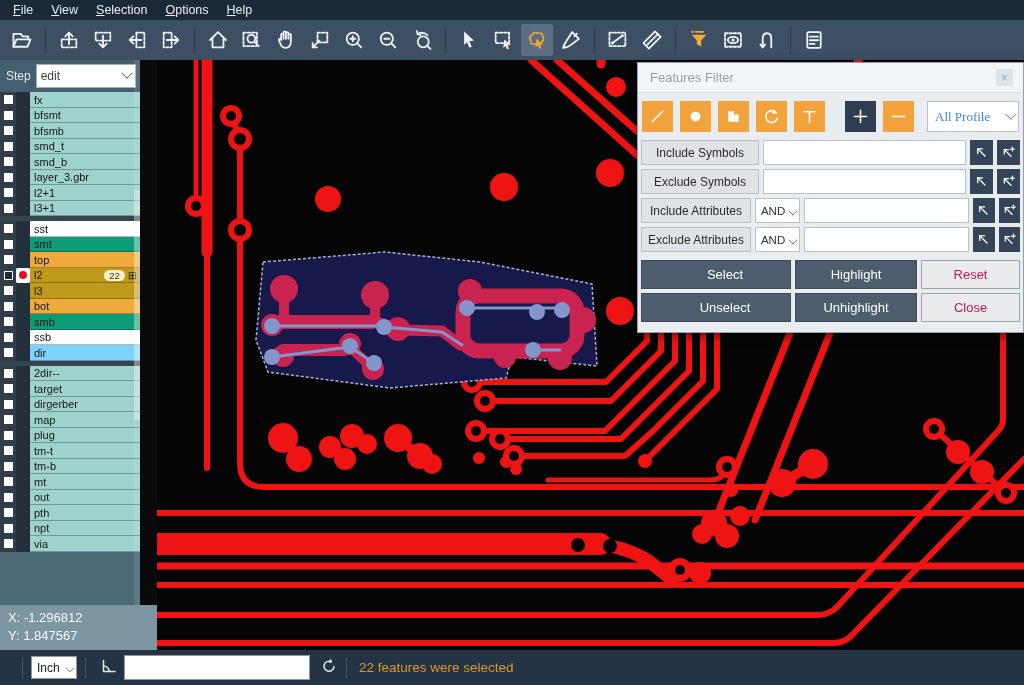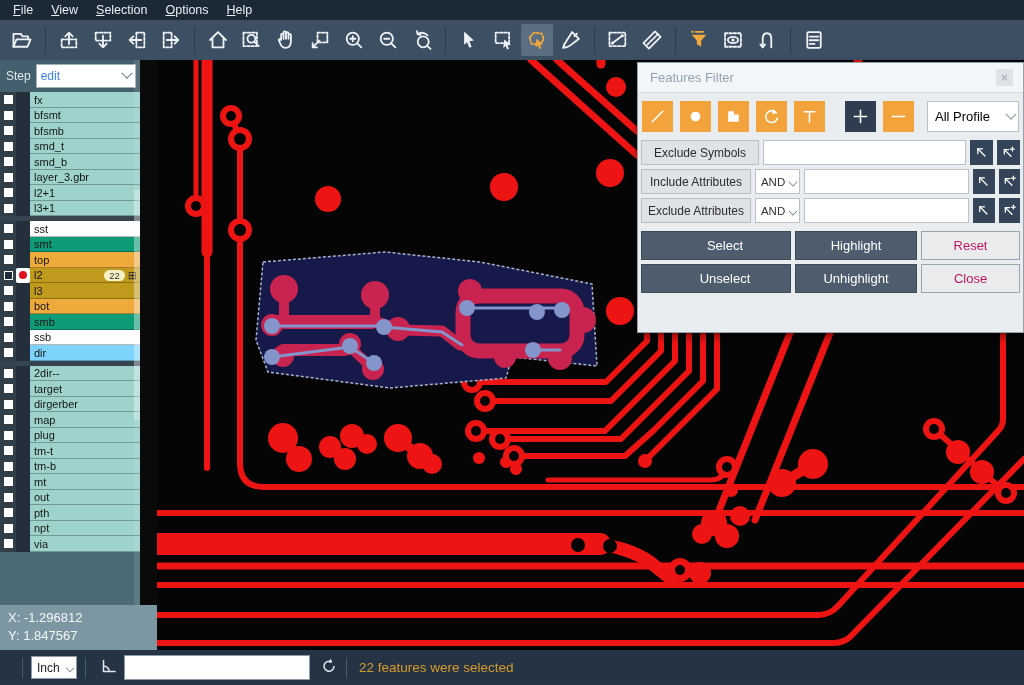--- a/index.html
+++ b/index.html
@@ -24,21 +24,21 @@
   .tb-btn.accent { color:#f2a83c; }
   .tb-sep { width:1px; height:27px; background:#2c3a49; margin:0 5px; }
   svg .st { stroke:currentColor; fill:none; stroke-width:1.5; stroke-linecap:round; stroke-linejoin:round; }
   svg .fl { fill:currentColor; stroke:none; }
 
   
   #sidebar { position:absolute; left:0; top:60px; width:140px; height:590px; background:#4c6b76; }
   #step-row { height:32px; background:#44606e; display:flex; align-items:center; padding:0 4px 0 6px; }
   #step-label { color:#dfe8ec; font-size:12px; margin-right:5px; }
   #step-select { flex:1; height:24px; background:#fff; border:1px solid #9fb0ba; display:flex;
-    align-items:center; padding:0 4px; font-size:12px; color:#3b82f6; cursor:pointer; }
+    align-items:center; padding:0 4px; font-size:12px; color:#404040; cursor:pointer; }
   #step-select .chev { margin-left:auto; }
   .chev { width:8px; height:8px; border-right:1.6px solid #6b7d88; border-bottom:1.6px solid #6b7d88;
     transform:rotate(45deg) translate(-2px,-2px); }
   #layer-list { position:relative; }
   .lrow { height:15.5px; display:flex; align-items:stretch; }
   .cbcell { width:16px; background:#2e3e4a; display:flex; align-items:center; justify-content:center; }
   .cbox { width:11px; height:11px; background:#fff; border:1px solid #3a3a3a; position:relative; }
   .cbox.checked::after { content:""; position:absolute; left:1px; top:1px; right:1px; bottom:1px;
     background:#1d2b3f; }
   .indcell { width:14px; background:#232f3a; display:flex; align-items:center; justify-content:center; }
@@ -74,21 +74,21 @@
     display:flex; align-items:center; justify-content:center; cursor:pointer; }
   #dlg-body { padding:8px 3px 0 3px; }
   #shape-row { display:flex; align-items:center; padding:0 1px; }
   .shp { width:31px; height:31px; margin-right:7px; display:flex; align-items:center; justify-content:center;
     color:#fff; cursor:pointer; }
   .shp svg { width:19px; height:19px; }
   .shp.orange { background:#f2a33c; }
   .shp.dark   { background:#2e3d50; }
   .shp.gap-before { margin-left:13px; }
   #profile-select { flex:1; margin-left:6px; height:31px; background:#fff; border:1px solid #b9c2c9;
-    display:flex; align-items:center; font-size:13px; color:#000000; padding:0 3px 0 7px; cursor:pointer; }
+    display:flex; align-items:center; font-size:13px; color:#3b82f6; padding:0 3px 0 7px; cursor:pointer;font-family:Liberation Serif, serif; }
   #profile-select .chev { margin-left:auto; border-color:#8a98a2; }
   #filter-rows { margin-top:8px; display:flex; flex-direction:column; gap:4px; }
   .frow { display:flex; height:25px; gap:4px; }
   .flabel { width:118px; background:#dfe3e7; border:1px solid #b8bfc5; font-size:12px; color:#2c2c2c;
     display:flex; align-items:center; justify-content:center; cursor:pointer; }
   .fand { width:48px; background:#fff; border:1px solid #b9c2c9; font-size:11.5px; color:#333;
     display:flex; align-items:center; padding:0 2px 0 5px; cursor:pointer; }
   .fand .chev { margin-left:auto; transform:rotate(45deg) scale(0.8); }
   .finput { flex:1; background:#fff; border:1px solid #b9c2c9; font-size:12px; padding:0 4px;
     font-family:"Liberation Sans",sans-serif; }
@@ -811,20 +811,41 @@
               </svg>
             </span>
           </div>
           <div id="profile-select">
             <span>All Profile</span>
             <span class="chev"></span>
           </div>
         </div>
       <div id="filter-rows">
           <div class="frow">
+            <div class="flabel">Include Symbols</div>
+            <input class="finput" type="text" style="">
+            <div class="pickbtn">
+              <span style="display: flex;">
+                <svg viewBox="0 0 18 18" xmlns="http://www.w3.org/2000/svg">
+                  <path class="st" d="M4.5,4.5 L13.2,13.2" stroke-width="1.8"></path>
+                  <path class="st" d="M4.5,10.2 V4.5 H10.2" stroke-width="1.8"></path>
+                </svg>
+              </span>
+            </div>
+            <div class="pickbtn">
+              <span style="display: flex;">
+                <svg viewBox="0 0 18 18" xmlns="http://www.w3.org/2000/svg">
+                  <path class="st" d="M4,5.5 L12,13.5" stroke-width="1.8"></path>
+                  <path class="st" d="M4,10.8 V5.5 H9.3" stroke-width="1.8"></path>
+                  <path class="st" d="M13.7,2.5 V7.1 M11.4,4.8 H16" stroke-width="1.5"></path>
+                </svg>
+              </span>
+            </div>
+          </div>
+          <div class="frow">
             <div class="flabel">Exclude Symbols</div>
             <input class="finput" type="text" style="">
             <div class="pickbtn">
               <span style="display: flex;">
                 <svg viewBox="0 0 18 18" xmlns="http://www.w3.org/2000/svg">
                   <path class="st" d="M4.5,4.5 L13.2,13.2" stroke-width="1.8"></path>
                   <path class="st" d="M4.5,10.2 V4.5 H10.2" stroke-width="1.8"></path>
                 </svg>
               </span>
             </div>

